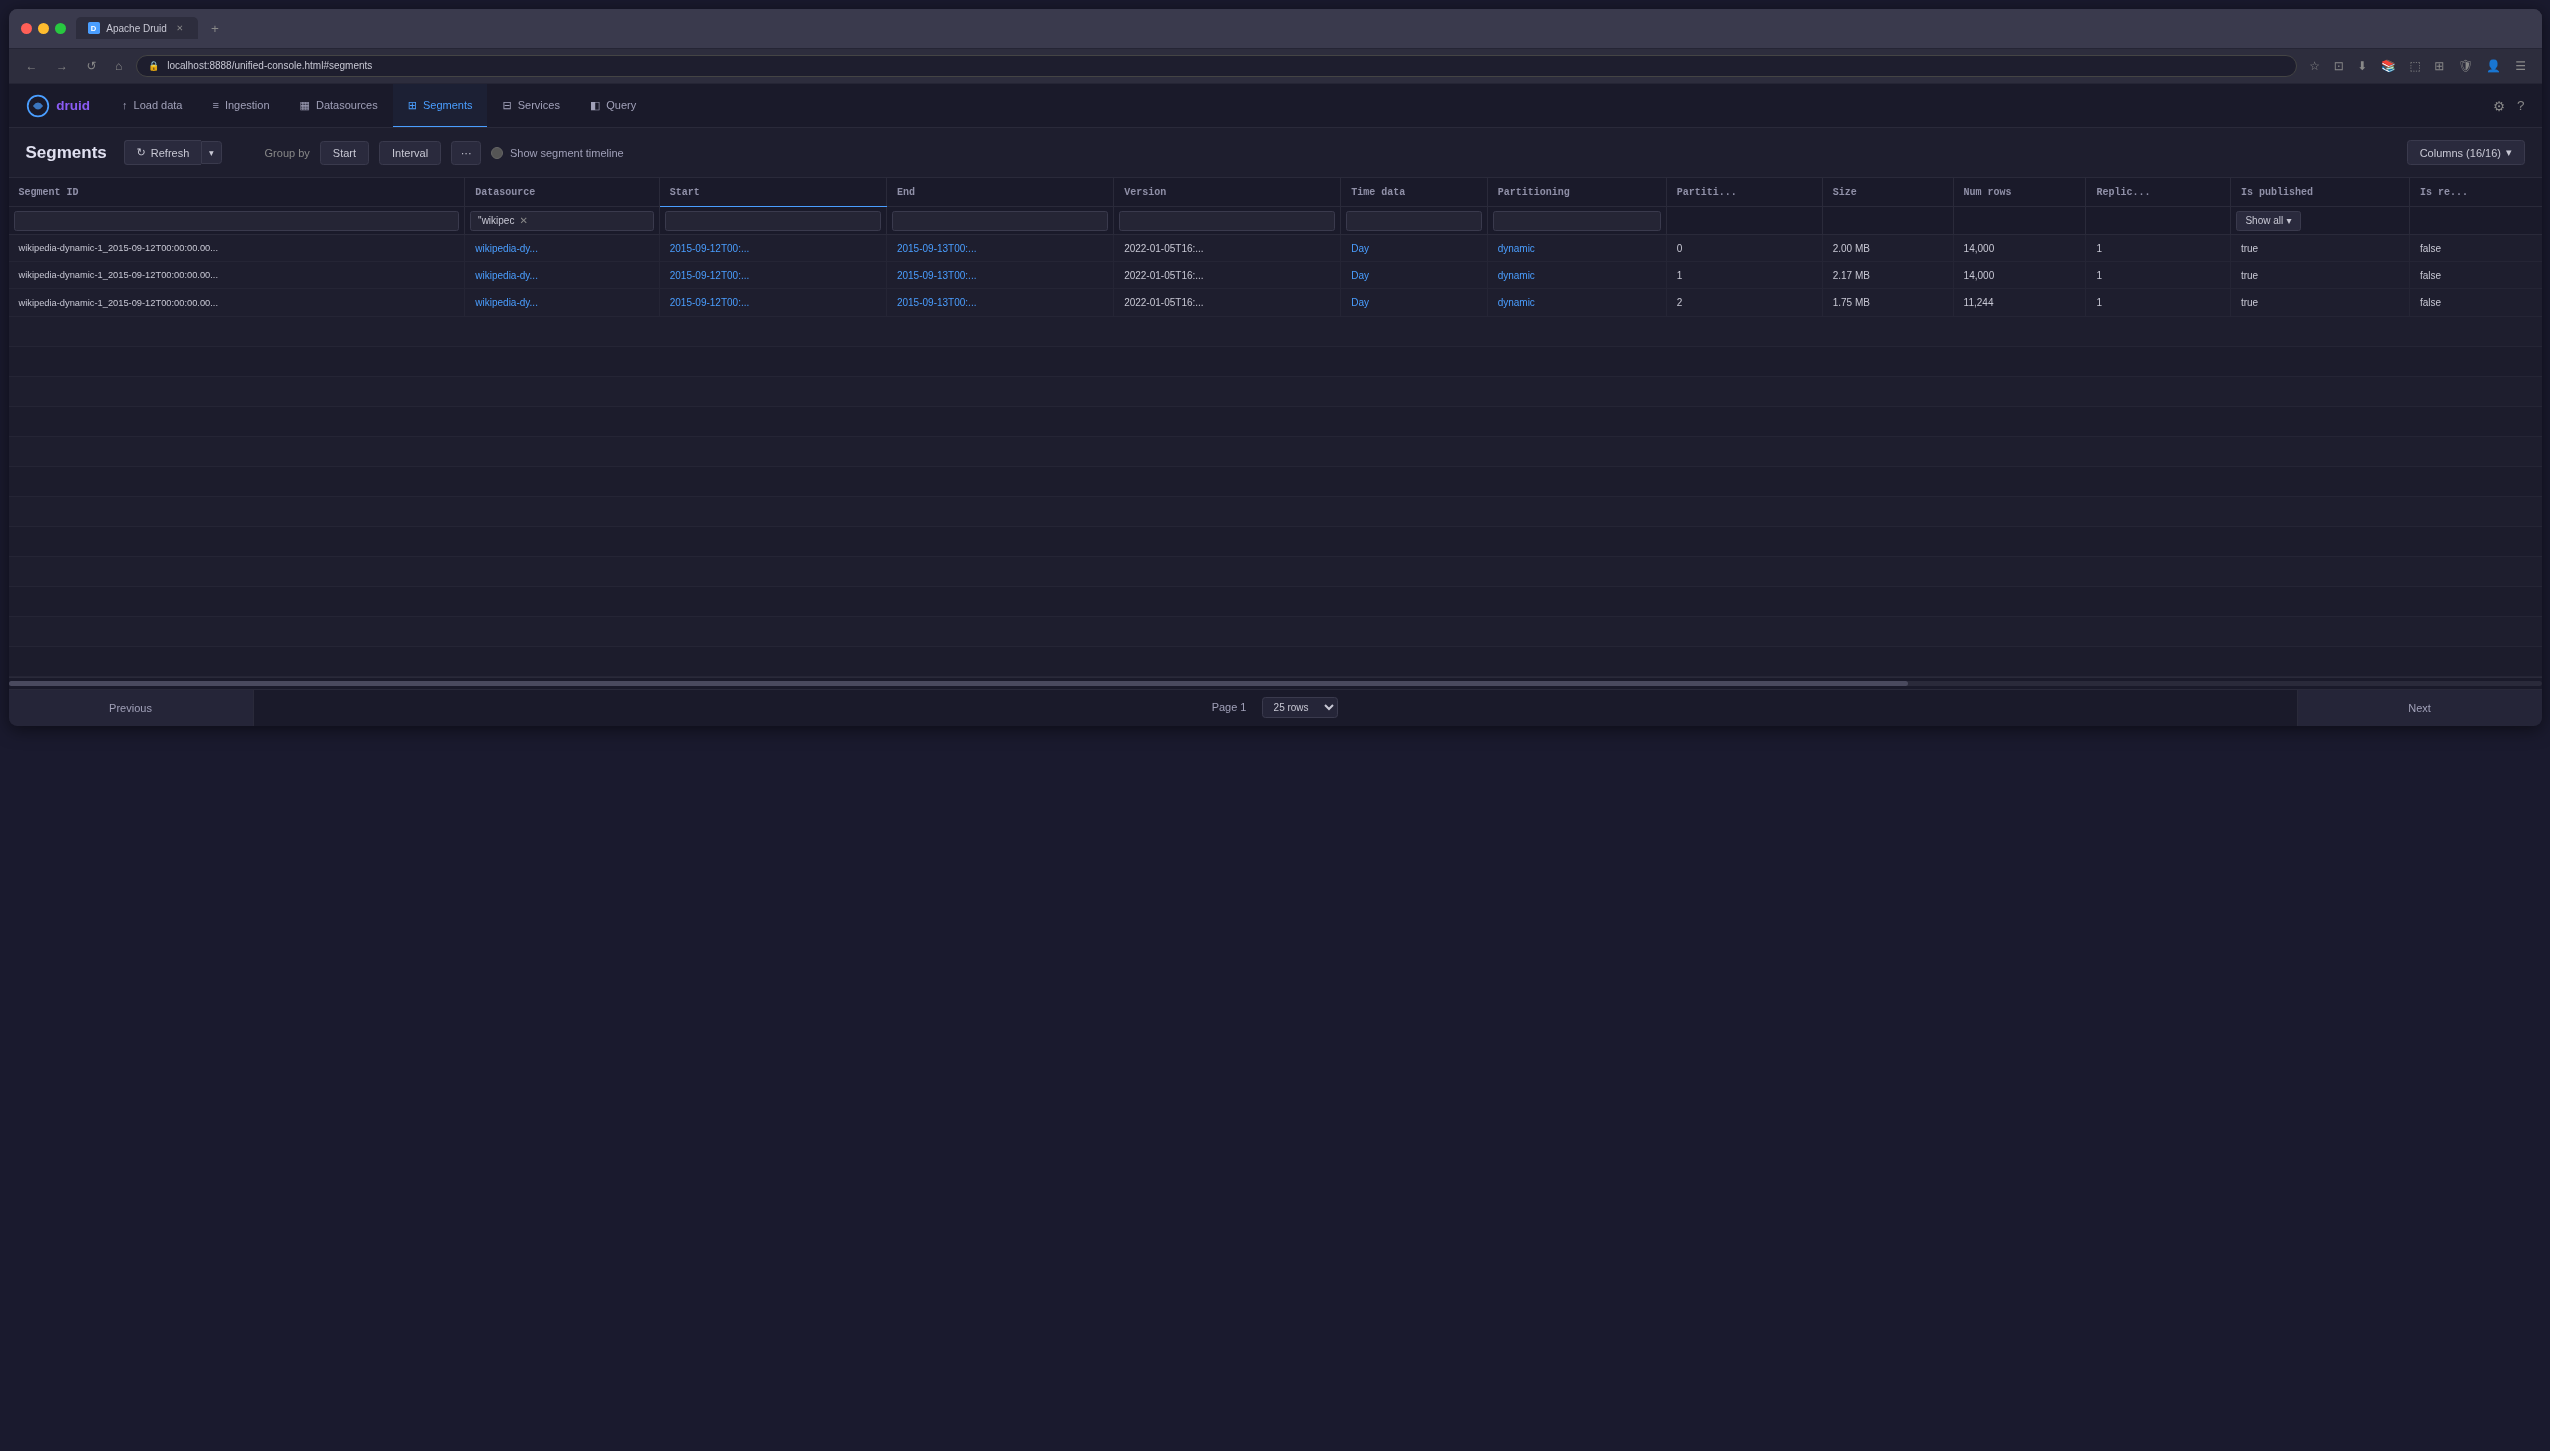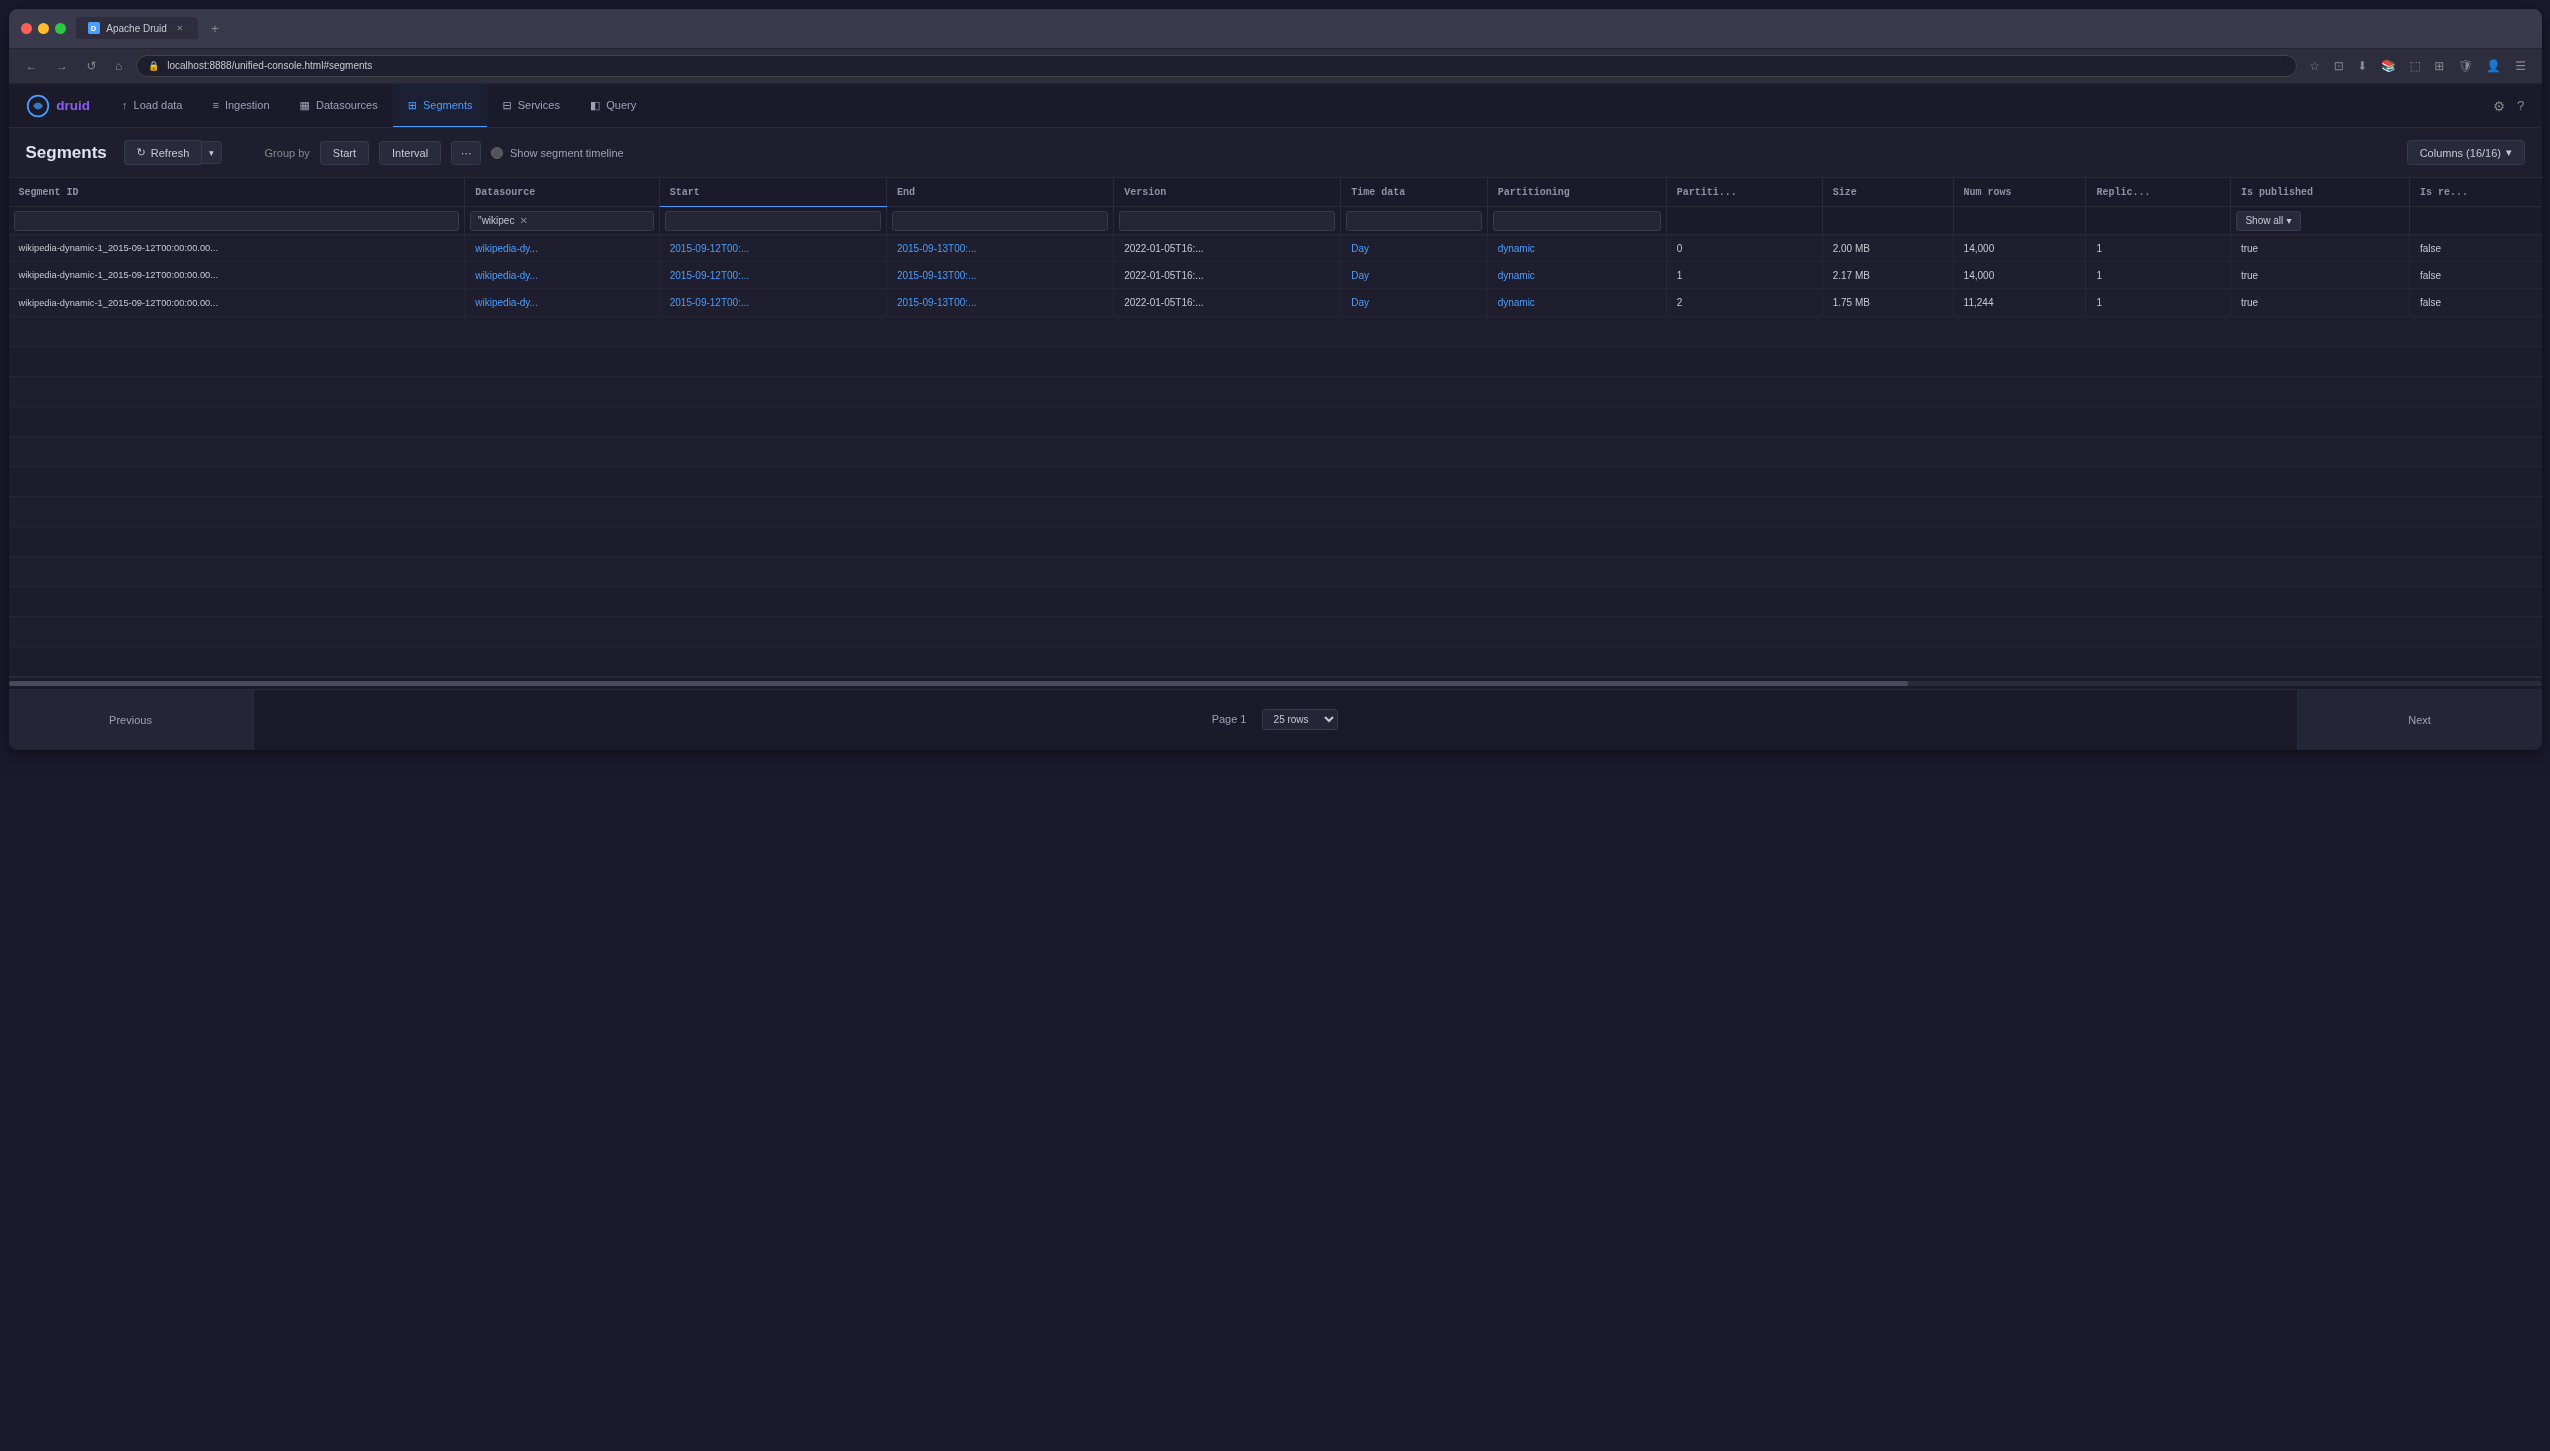--- a/index.html
+++ b/index.html
@@ -458,21 +458,21 @@
       align-items: center;
       border-top: 0.8px solid #2a2a3a;
     }
 
     .page-btn {
       flex: 0 0 auto;
       width: 245px;
       background: #252538;
       border: none;
       color: #a0a0b8;
-      padding: 24px 17px;
+      padding: 12px 17px;
       cursor: pointer;
       font-size: 11px;
       border-right: 0.8px solid #2a2a3a;
     }
 
     .page-btn.next {
       margin-left: auto;
       border-right: none;
       border-left: 0.8px solid #2a2a3a;
     }

